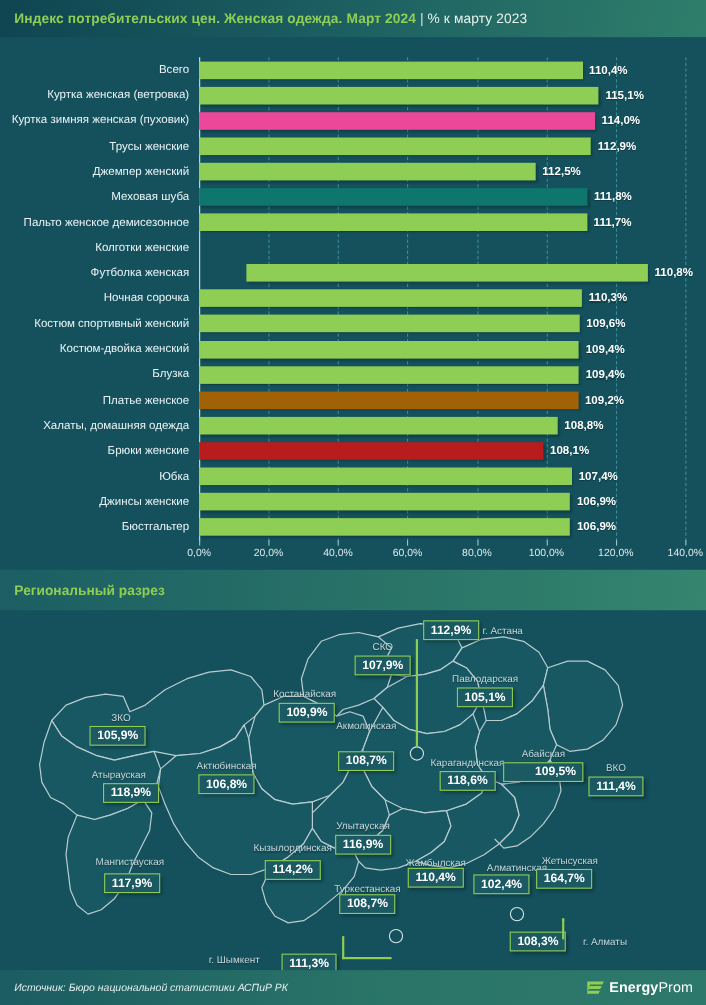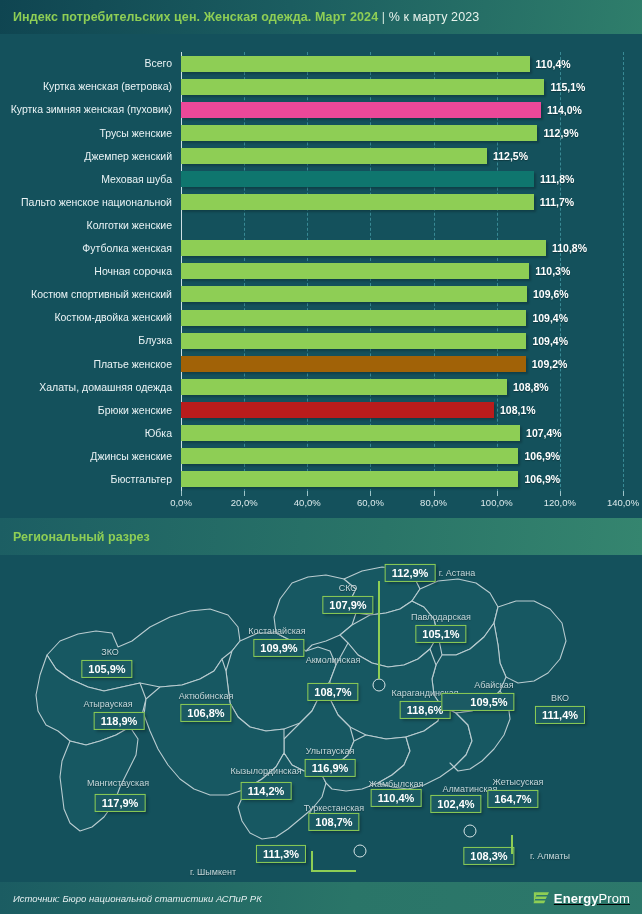--- a/index.html
+++ b/index.html
@@ -172,24 +172,23 @@
     display: flex; align-items: center; justify-content: space-between;
   }
   #source-text {
     padding-left: 13px;
     font-size: 9.5px;
     font-style: italic;
     color: #e3eeef;
     white-space: nowrap;
   }
   #logo {
-    display: flex; align-items: center;
+    display: flex; 
     padding-right: 12px;
     gap: 4px;
-    text-decoration: underline;
   }
   #logo-text {
     font-size: 13px;
     color: #ffffff;
     white-space: nowrap;
     letter-spacing: .1px;
   }
   #logo-text b { font-weight: bold; }
   #logo-text span { font-weight: normal; }
 </style>
@@ -250,31 +249,31 @@
                 <div class="bar-value">112,5%</div>
               </div>
             </div>
             <div class="row">
               <div class="row-label">Меховая шуба</div>
               <div class="bar" style="width: 352.969px; background: #0f766e;">
                 <div class="bar-value">111,8%</div>
               </div>
             </div>
             <div class="row">
-              <div class="row-label">Пальто женское национальной</div>
+              <div class="row-label">Пальто женское демисезонное</div>
               <div class="bar" style="width: 352.653px; background: rgb(142, 206, 85);">
                 <div class="bar-value">111,7%</div>
               </div>
             </div>
             <div class="row">
               <div class="row-label">Колготки женские</div>
             </div>
             <div class="row">
               <div class="row-label">Футболка женская</div>
-              <div class="bar" style="width: 365px; background: rgb(142, 206, 85);">
+              <div class="bar" style="width: 365px; background: rgb(142, 206, 85); margin-left: 43px;">
                 <div class="bar-value">110,8%</div>
               </div>
             </div>
             <div class="row">
               <div class="row-label">Ночная сорочка</div>
               <div class="bar" style="width: 348.233px; background: rgb(142, 206, 85);">
                 <div class="bar-value">110,3%</div>
               </div>
             </div>
             <div class="row">
@@ -413,39 +412,39 @@
         <div class="val-box" style="left: 333px; top: 137px;">108,7%</div>
         <div class="map-label" style="left: 457px; top: 18px;">г. Астана</div>
         <div class="val-box" style="left: 410px; top: 18px;">112,9%</div>
         <div class="city-dot" style="left: 379px; top: 130px;"></div>
         <div class="leader" style="left: 378px; top: 26px; width: 0px; height: 98px; border-left-width: 2px;"></div>
         <div class="map-label" style="left: 441px; top: 62px;">Павлодарская</div>
         <div class="val-box" style="left: 441px; top: 79px;">105,1%</div>
         <div class="map-label" style="left: 425px; top: 138px;">Карагандинская</div>
         <div class="val-box" style="left: 425px; top: 155px;">118,6%</div>
         <div class="map-label" style="left: 494px; top: 130px;">Абайская</div>
-        <div class="val-box" style="left: 478px; top: 147px; padding-left: 28px;">109,5%</div>
+        <div class="val-box" style="left: 494px; top: 147px; padding-left: 28px;">109,5%</div>
         <div class="map-label" style="left: 560px; top: 143px;">ВКО</div>
         <div class="val-box" style="left: 560px; top: 160px;">111,4%</div>
         <div class="map-label" style="left: 330px; top: 196px;">Улытауская</div>
         <div class="val-box" style="left: 330px; top: 213px;">116,9%</div>
         <div class="map-label" style="left: 118px; top: 228px;">Мангистауская</div>
         <div class="val-box" style="left: 120px; top: 248px;">117,9%</div>
         <div class="map-label" style="left: 266px; top: 216px;">Кызылординская</div>
         <div class="val-box" style="left: 266px; top: 236px;">114,2%</div>
         <div class="map-label" style="left: 396px; top: 229px;">Жамбылская</div>
         <div class="val-box" style="left: 396px; top: 243px;">110,4%</div>
         <div class="map-label" style="left: 334px; top: 253px;">Туркестанская</div>
         <div class="val-box" style="left: 334px; top: 267px;">108,7%</div>
         <div class="map-label" style="left: 470px; top: 234px;">Алматинская</div>
         <div class="val-box" style="left: 456px; top: 249px;">102,4%</div>
         <div class="map-label" style="left: 518px; top: 227px;">Жетысуская</div>
         <div class="val-box" style="left: 513px; top: 244px;">164,7%</div>
         <div class="map-label" style="left: 213px; top: 317px;">г. Шымкент</div>
-        <div class="val-box" style="left: 281px; top: 299px;">111,3%</div>
+        <div class="val-box" style="left: 281px; top: 321px;">111,3%</div>
         <div class="city-dot" style="left: 360px; top: 296px;"></div>
         <div class="leader" style="left: 311px; top: 296px; width: 45px; height: 21px; border-left-width: 2px; border-bottom-width: 2px;"></div>
         <div class="map-label" style="left: 550px; top: 301px;">г. Алматы</div>
         <div class="val-box" style="left: 489px; top: 301px;">108,3%</div>
         <div class="city-dot" style="left: 470px; top: 276px;"></div>
         <div class="leader" style="left: 511px; top: 280px; height: 19px; border-top-width: 2px; border-left-width: 2px;"></div>
       </div>
   </div>
 
   <div id="footer">

